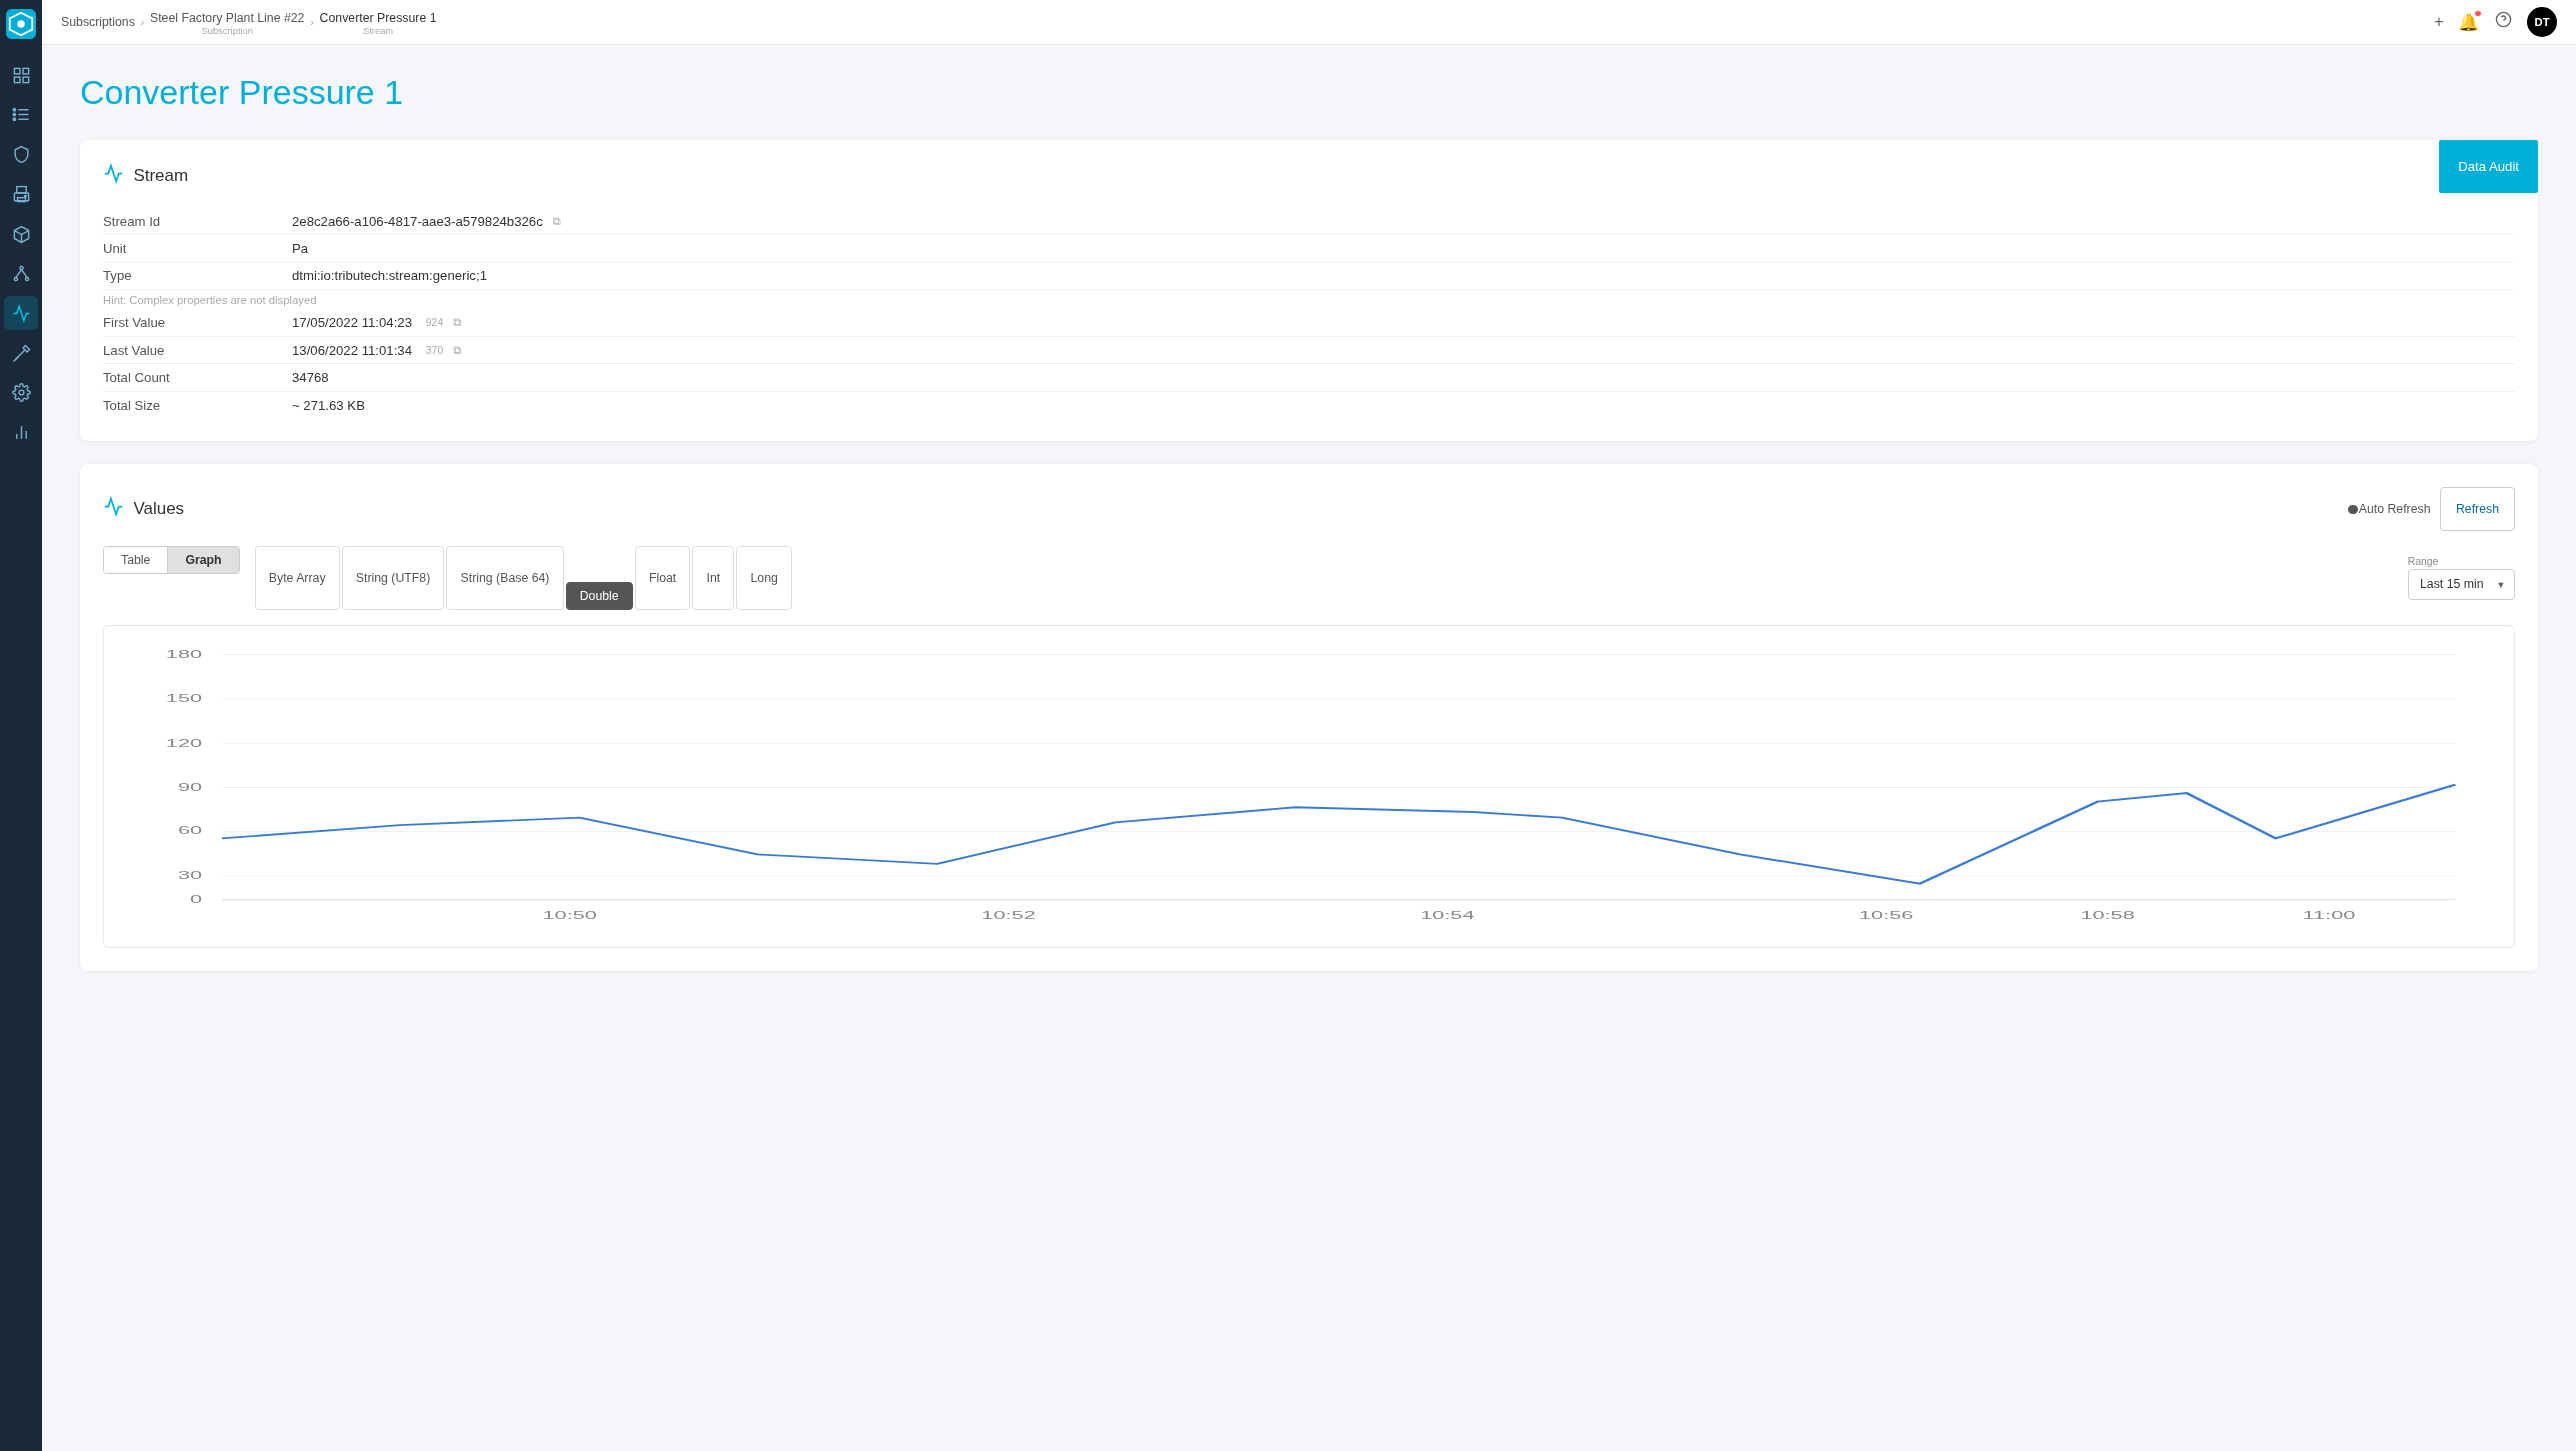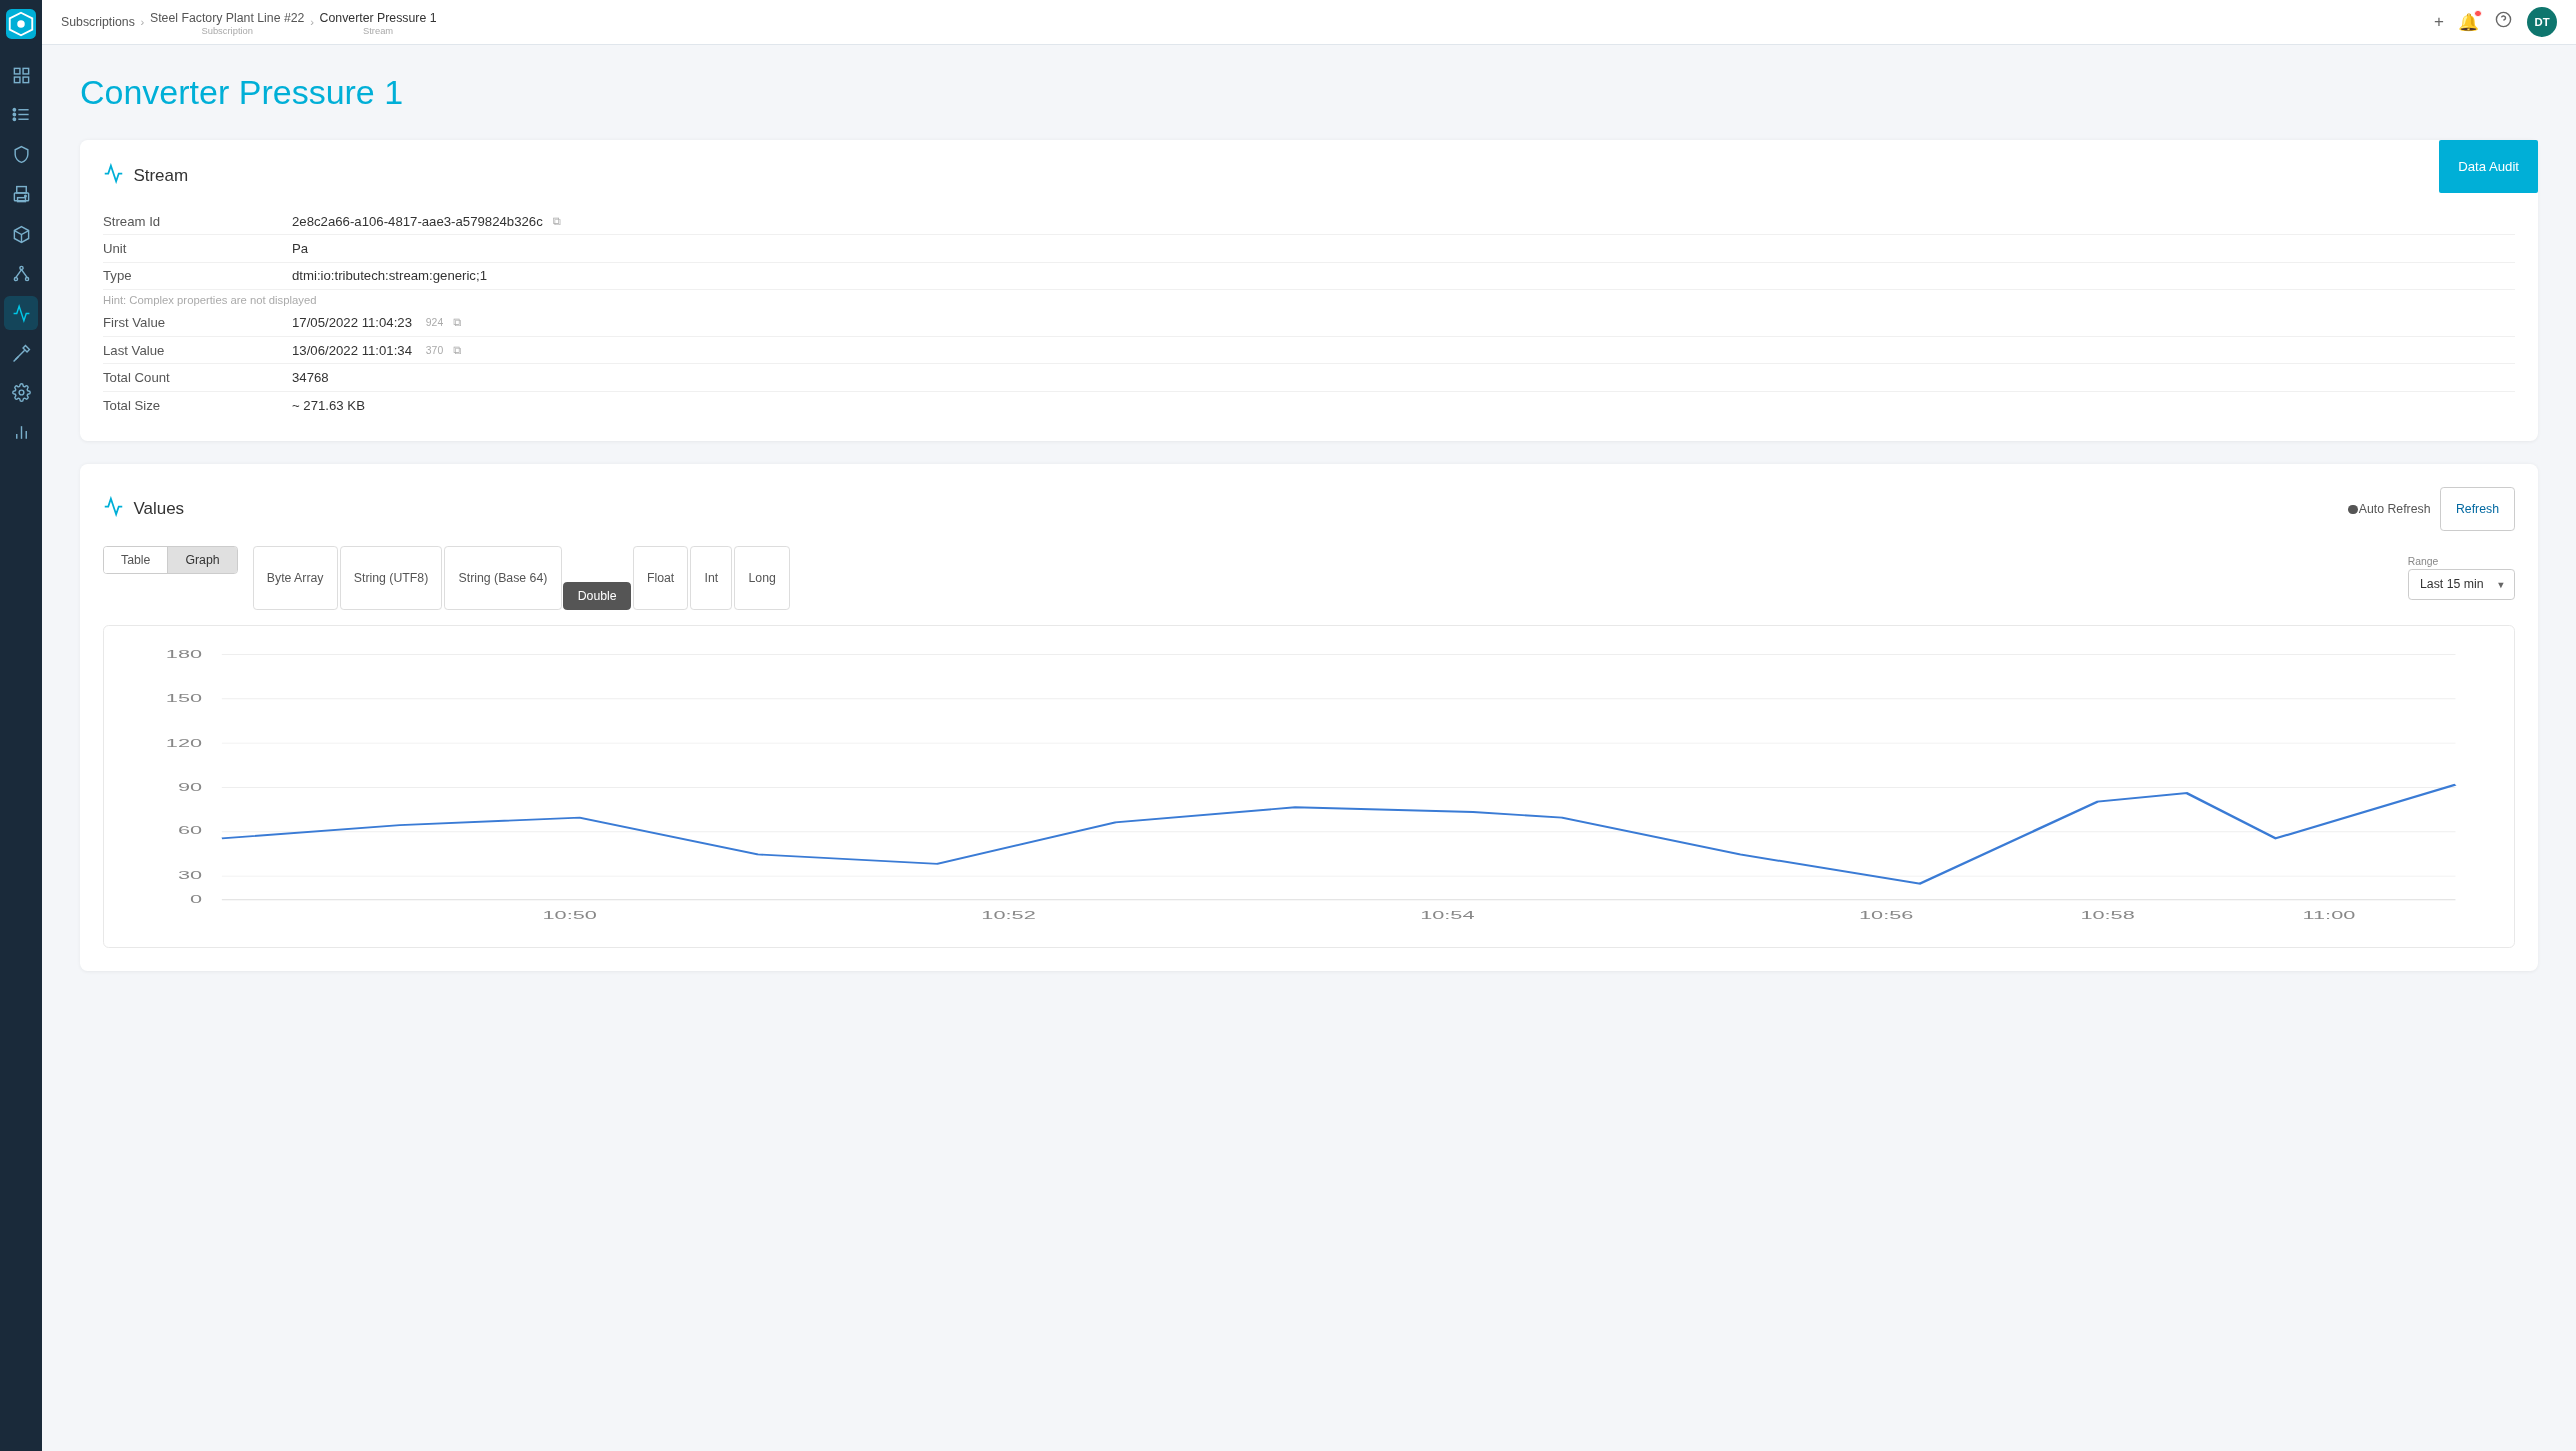--- a/index.html
+++ b/index.html
@@ -53,21 +53,21 @@
       align-items: center;
       gap: 5.7px;
       flex: 1;
     }
     .breadcrumb-item { color: #555; font-size: 12.3px; cursor: pointer; }
     .breadcrumb-active { color: #333; font-size: 12.3px; }
     .breadcrumb-sub { font-size: 9.4px; color: #aaa; display: block; text-align: center; }
     .breadcrumb-arrow { color: #aaa; font-size: 11.3px; }
     .topnav-actions { display: flex; align-items: center; gap: 15px; }
     .topnav-icon { color: #666; cursor: pointer; font-size: 17px; }
-    .avatar { width: 30px; height: 30px; border-radius: 50%; background: #0f766e; color: #fff; display: flex; align-items: center; justify-content: center; font-size: 11.3px; font-weight: bold; cursor: pointer; }
+    .avatar { width: 30px; height: 30px; border-radius: 50%; background: #000000; color: #fff; display: flex; align-items: center; justify-content: center; font-size: 11.3px; font-weight: bold; cursor: pointer; }
     .notification-badge { position: relative; }
     .badge-dot { position: absolute; top: -1.9px; right: -1.9px; width: 7.6px; height: 7.6px; background: #ff5252; border-radius: 50%; border: 0.9px solid #fff; }
 
     
     .content { flex: 1; overflow-y: auto; padding: 28px 38px; background: #f4f6f9; }
 
     .page-title { color: #00afd7; font-size: 34px; font-weight: 300; margin-bottom: 28px; }
 
     .section { background: #fff; border-radius: 7.6px; padding: 23px; margin-bottom: 23px; box-shadow: 0 0.9px 3.8px rgba(0,0,0,0.06); }
 
@@ -98,21 +98,21 @@
     .small-value { font-size: 10.4px; color: #aaa; margin-left: 3.8px; }
 
     
     .values-header { display: flex; align-items: center; justify-content: space-between; margin-bottom: 15px; }
     .values-controls-left { display: flex; align-items: center; gap: 9.4px; }
     .values-controls-right { display: flex; align-items: center; gap: 9.4px; }
 
     .tab-group { display: flex; border: 0.9px solid #ccc; border-radius: 3.8px; overflow: hidden; }
     .tab-btn { padding: 5.7px 17px; font-size: 12.3px; background: #fff; border: none; cursor: pointer; color: #555; border-right: 0.9px solid #ccc; }
     .tab-btn:last-child { border-right: none; }
-    .tab-btn.active { background: #e0e0e0; color: #333; font-weight: 400; }
+    .tab-btn.active { background: #e0e0e0; color: #333; font-weight: 700; }
 
     .type-group { display: flex; gap: 1.9px; }
     .type-btn { padding: 5.7px 13.2px; font-size: 12.3px; background: #fff; border: 0.9px solid #ddd; cursor: pointer; color: #555; border-radius: 3.8px; }
     .type-btn.active { background: #555; color: #fff; border-color: #555; margin-top: 36px; }
 
     .auto-refresh { display: flex; align-items: center; gap: 1px; font-size: 12.3px; color: #555; }
     .auto-refresh-dot { width: 9.4px; height: 9.4px; background: #555; border-radius: 50%; }
 
     .refresh-btn { padding: 14px 15px; font-size: 12.3px; border: 0.9px solid #ccc; background: #fff; border-radius: 3.8px; cursor: pointer; color: #0369a1; }
 

